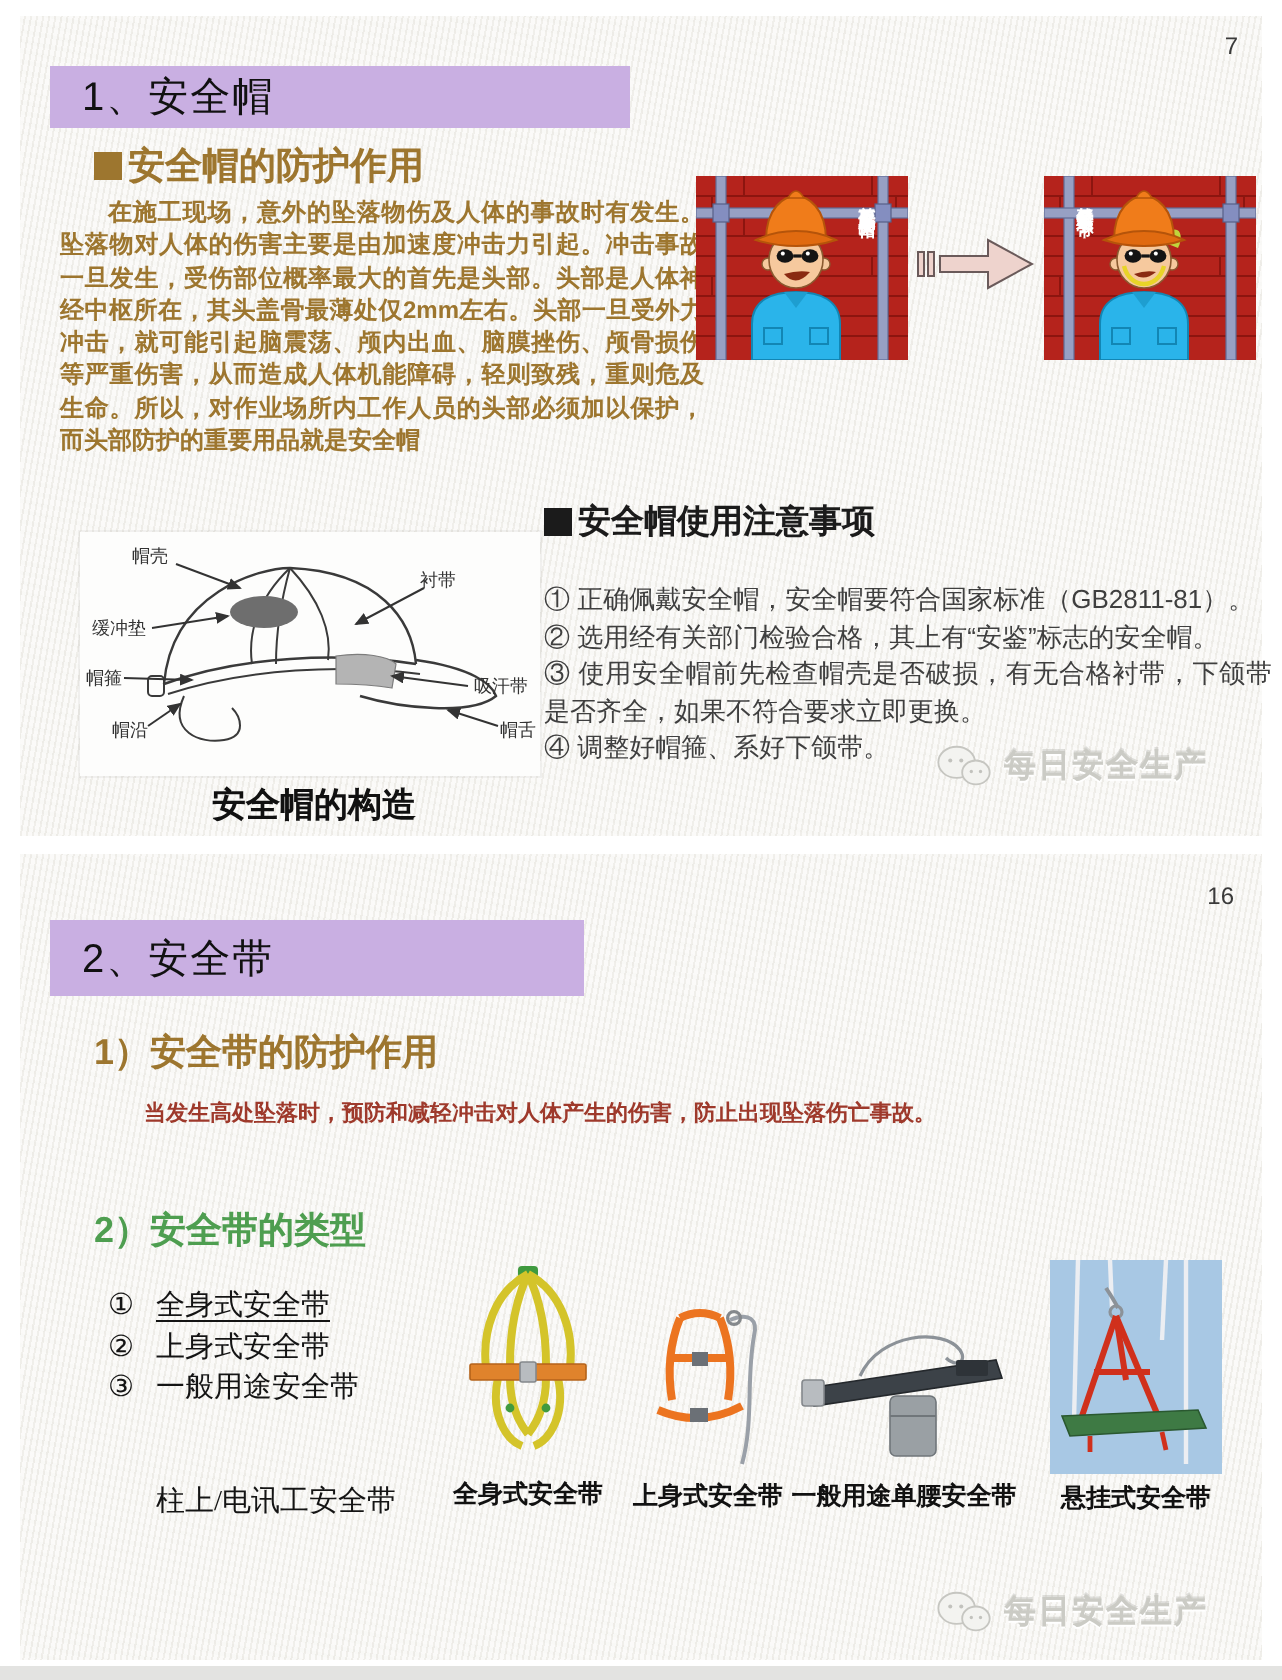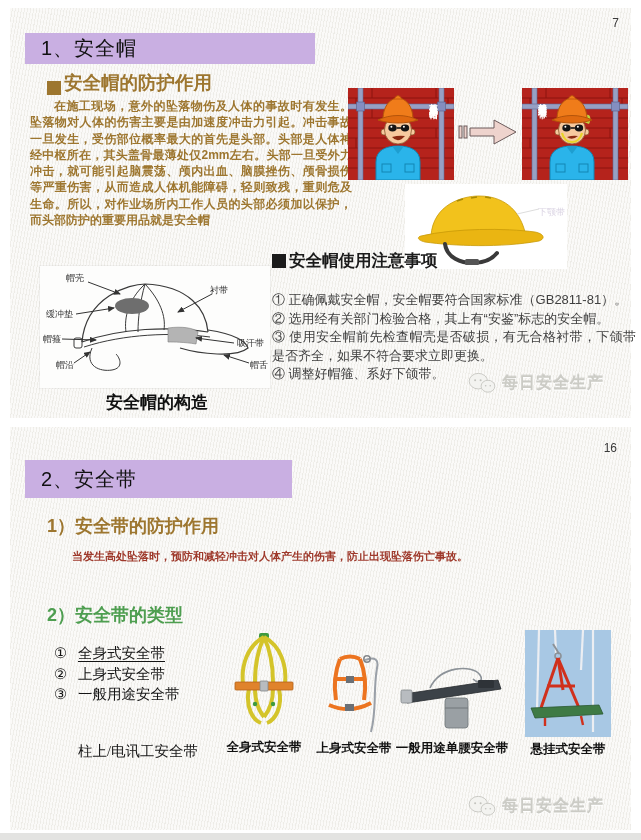--- a/index.html
+++ b/index.html
@@ -6,21 +6,21 @@
   .canvas{position:relative;width:641px;height:840px;background:#fff;overflow:hidden;
           font-family:"Liberation Sans",sans-serif;}
   .slide{position:absolute;left:10px;width:621px;background:#f4f3ef;
          background-image:repeating-linear-gradient(100deg,rgba(255,255,255,.55) 0 2px,rgba(229,227,221,.35) 2px 3px),
                           repeating-linear-gradient(12deg,rgba(250,249,246,.35) 0 3px,rgba(236,234,229,.28) 3px 5px);}
   #slide15{top:8px;height:410px;}
   #slide16{top:427px;height:403px;}
   .pagenum{position:absolute;font-size:12px;color:#3a3a3a;}
   .banner{position:absolute;background:#c9afe2;display:flex;align-items:center;}
   .banner .t{font-size:20px;font-weight:normal;color:#111;padding-left:16px;letter-spacing:1px;}
-  .h-brown{position:absolute;color:#9d762f;font-weight:bold;font-size:18.5px;display:flex;align-items:flex-end;}
+  .h-brown{position:absolute;color:#9d762f;font-weight:bold;font-size:18.5px;display:flex;align-items:center;}
   .h-black{position:absolute;color:#1b1b1b;font-weight:bold;font-size:16.5px;display:flex;align-items:center;}
   .hsq{display:inline-block;width:14px;height:14px;background:currentColor;margin-right:3px;flex:0 0 auto;}
   .para-brown{position:absolute;color:#9d762f;font-weight:bold;font-size:12px;line-height:16.3px;
               text-align:justify;text-indent:2em;}
   .notes{position:absolute;color:#3f3f3f;font-size:13px;line-height:18.5px;text-align:justify;}
   .notes div{margin:0;}
   .h-sub{position:absolute;font-weight:bold;font-size:18px;}
   .red-line{position:absolute;color:#9e392b;font-weight:bold;font-size:11px;}
   .green{color:#4e9e50;}
   .typelist{position:absolute;font-family:"Liberation Serif",serif;font-size:14.5px;color:#141414;line-height:20.5px;}
@@ -159,35 +159,20 @@
         <circle cx="43.4" cy="38.8" r="1" fill="#fff"></circle>
           <circle cx="55.9" cy="38.8" r="1" fill="#fff"></circle>
         <path d="M45,49 Q50,53 56,48 Q51,47 45,49 Z" fill="#8a2a12"></path>
         <path d="M35,32 C35,16 44,10 50,10 C56,10 65,16 65,32 C58,28 42,28 35,32 Z" fill="#f07c1a" stroke="#b5540a"></path>
         <path d="M46,11 Q50,4 54,11 Z" fill="#f07c1a" stroke="#b5540a" stroke-width="0.8"></path>
         <path d="M30,32 C42,26 58,26 70,32 C58,36 42,36 30,32 Z" fill="#e06a10" stroke="#b5540a"></path>
       </svg>
       <span class="cart-cap cap-left">然后要系好下颚带</span>
     </div>
 
-    <div class="photo" style="left:395px;top:176px;width:162px;height:85px;">
-      <svg width="162" height="85" viewBox="0 0 162 85">
-        <path d="M26,52 C28,20 58,12 74,12 C104,12 116,32 120,48 L122,52 Z" fill="#f2c21c" stroke="#c99a08" stroke-width="0.8"></path>
-        <path d="M16,52 C50,44 100,44 130,48 C140,50 140,55 134,57 C96,64 48,62 20,58 C12,56 12,53 16,52 Z" fill="#eab512" stroke="#c99a08" stroke-width="0.8"></path>
-        <g stroke="#a88a06" stroke-width="1.4">
-          <line x1="52" y1="17" x2="58" y2="15"></line>
-            <line x1="66" y1="14" x2="72" y2="13"></line>
-          <line x1="80" y1="13" x2="86" y2="14"></line>
-        </g>
-        <path d="M40,60 C42,74 56,79 68,79 C80,79 88,74 92,69" fill="none" stroke="#3a3a3a" stroke-width="4" stroke-linecap="round"></path>
-        <rect x="60" y="75" width="14" height="6" rx="1.5" fill="#555"></rect>
-        <line x1="112" y1="30" x2="134" y2="25" stroke="#ddd" stroke-width="1"></line>
-      </svg>
-      <span class="photo-label">下颚带</span>
-    </div>
 
     <div class="diagram" style="left:30px;top:258px;width:230px;height:122px;">
       <svg width="230" height="122" viewBox="0 0 230 122">
         <defs>
           <marker id="ah" markerWidth="7" markerHeight="6" refX="6" refY="3" orient="auto">
             <polygon points="0,0 7,3 0,6" fill="#333"></polygon>
           </marker>
         </defs>
         <path d="M42,76 C46,30 90,18 105,18 C150,20 166,44 168,66" fill="none" stroke="#3a3a3a" stroke-width="1.2"></path>
         <path d="M42,76 C80,62 130,60 168,66" fill="none" stroke="#3a3a3a" stroke-width="1.2"></path>

